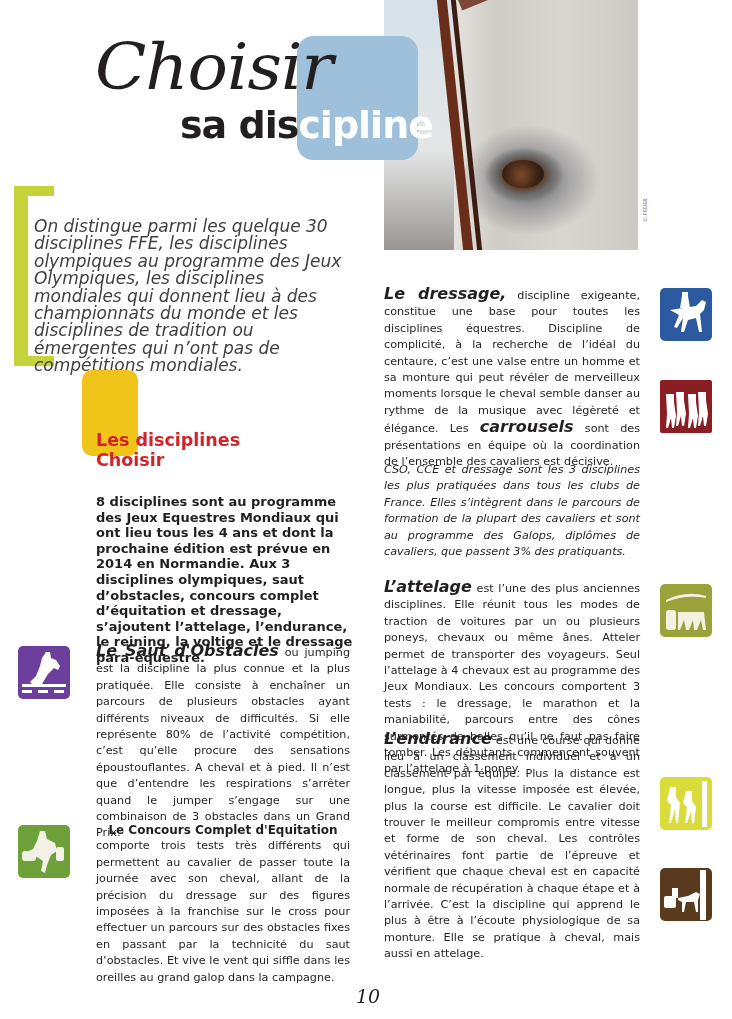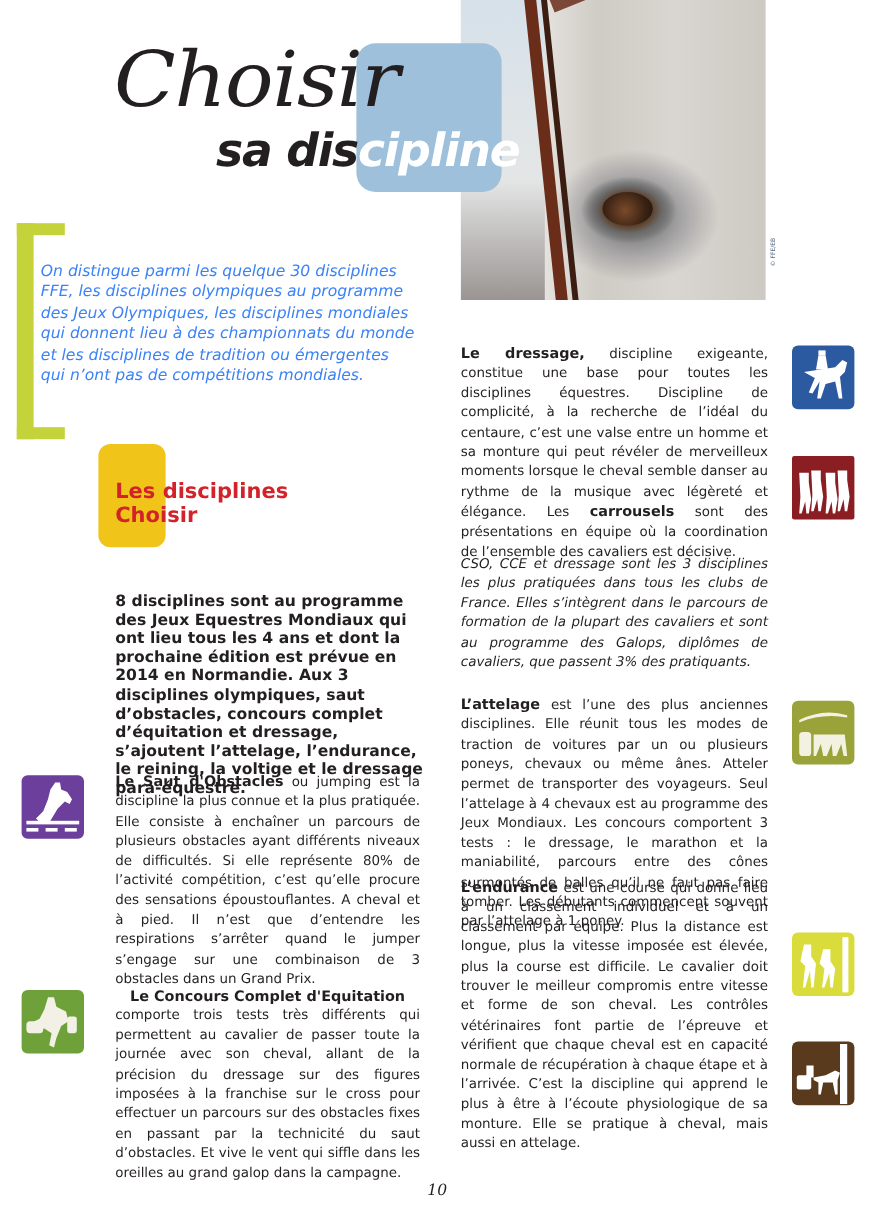--- a/index.html
+++ b/index.html
@@ -14,55 +14,55 @@
   .photo .sky { position: absolute; left: 0; top: 0; width: 70px; height: 250px; background: linear-gradient(180deg, #d6e1ea 0%, #e4e6e6 60%, #9a9592 100%); }
   .photo .strap1 { position: absolute; left: 66px; top: 0; width: 10px; height: 250px; background: #6a2d1a; transform: skewX(6deg); }
   .photo .strap2 { position: absolute; left: 80px; top: 0; width: 5px; height: 250px; background: #3b1d12; transform: skewX(6deg); }
   .photo .brow { position: absolute; left: 70px; top: -10px; width: 140px; height: 22px; background: #6a2d1a; transform: rotate(-22deg); transform-origin: left top; opacity: 0.85; }
   .photo .eye { position: absolute; left: 118px; top: 160px; width: 42px; height: 28px; border-radius: 50%; background: radial-gradient(circle at 45% 55%, #7a4a2a 0%, #3b2314 60%, #1c130d 100%); }
   .credit { left: 642px; top: 222px; font-size: 5px; color: #5a6a8a; transform: rotate(-90deg); transform-origin: left top; white-space: nowrap; }
 
   
   .blue-box { left: 297px; top: 36px; width: 121px; height: 124px; background: #9ec0da; border-radius: 16px; }
   .title-script { left: 95px; top: 30px; font-family: "DejaVu Serif", serif; font-style: italic; font-size: 64px; font-weight: normal; color: #231f20; letter-spacing: -1px; transform: scaleX(1.05); transform-origin: left; }
-  .title-bold { left: 180px; top: 103px; font-family: "DejaVu Sans", sans-serif; font-weight: bold; font-size: 38px; letter-spacing: -1px; color: #231f20; white-space: nowrap; font-style: italic; }
+  .title-bold { left: 180px; top: 103px; font-family: "DejaVu Sans", sans-serif; font-weight: bold; font-size: 38px; letter-spacing: -1px; color: #231f20; white-space: nowrap; }
   .title-bold .hl { color: #ffffff; }
 
   
   .bracket { left: 14px; top: 186px; width: 40px; height: 180px; border-left: 14px solid #c5d33a; border-top: 10px solid #c5d33a; border-bottom: 10px solid #c5d33a; box-sizing: border-box; }
-  .intro { left: 34px; top: 218px; width: 312px; font-style: italic; font-size: 13px; line-height: 17.4px; color: #3b82f6; }
+  .intro { left: 34px; top: 218px; width: 312px; font-style: italic; font-size: 17px; line-height: 17.4px; color: #404040; }
 
   
   .yellow-box { left: 82px; top: 370px; width: 56px; height: 86px; background: #f0c419; border-radius: 10px; }
-  .section-title { left: 96px; top: 400px; font-weight: bold; font-size: 17.5px; line-height: 20px; color: #d2232a; width: 260px; }
+  .section-title { left: 96px; top: 430px; font-weight: bold; font-size: 17.5px; line-height: 20px; color: #d2232a; width: 260px; }
 
   .lead { left: 96px; top: 494px; width: 262px; font-weight: bold; font-size: 13px; line-height: 15.6px; color: #231f20; }
 
   .para { font-size: 11.2px; line-height: 16.4px; text-align: justify; color: #231f20; }
-  .para b { font-weight: bold; font-size: 12px; }
+  .para b { font-weight: bold; font-size: 16px; font-style: italic; }
   .p-cso { left: 96px; top: 643px; width: 254px; }
   .p-cce { left: 96px; top: 822px; width: 254px; }
   .cce-head { font-weight: bold; font-size: 12px; display: block; text-align: center; }
   .p-dress { left: 384px; top: 286px; width: 256px; }
   .p-italic { left: 384px; top: 462px; width: 256px; font-style: italic; }
   .p-att { left: 384px; top: 579px; width: 256px; }
   .p-end { left: 384px; top: 731px; width: 256px; }
 
   
   .icon { width: 52px; height: 53px; border-radius: 5px; overflow: hidden; }
   .icon svg { width: 100%; height: 100%; display: block; }
   .ic-cso { left: 18px; top: 646px; background: #6b3f9b; }
   .ic-cce { left: 18px; top: 825px; background: #6ea13a; }
   .ic-dress { left: 660px; top: 288px; background: #2c5aa0; }
   .ic-carr { left: 660px; top: 380px; background: #8a1e22; border-radius: 2px; }
   .ic-att { left: 660px; top: 584px; background: #9aa23a; }
   .ic-end { left: 660px; top: 777px; background: #dadc3c; }
   .ic-endatt { left: 660px; top: 868px; background: #5a3a1c; }
 
-  .page-num { left: 356px; top: 985px; font-family: "DejaVu Serif", serif; font-style: italic; font-size: 13px; color: #231f20; }
+  .page-num { left: 356px; top: 985px; font-family: "DejaVu Serif", serif; font-style: italic; font-size: 19px; color: #231f20; }
 </style>
 </head>
 <body>
 
 <div class="abs photo">
   <div class="sky"></div>
   <div class="brow"></div>
   <div class="strap1"></div>
   <div class="strap2"></div>
   <div class="eye"></div>

